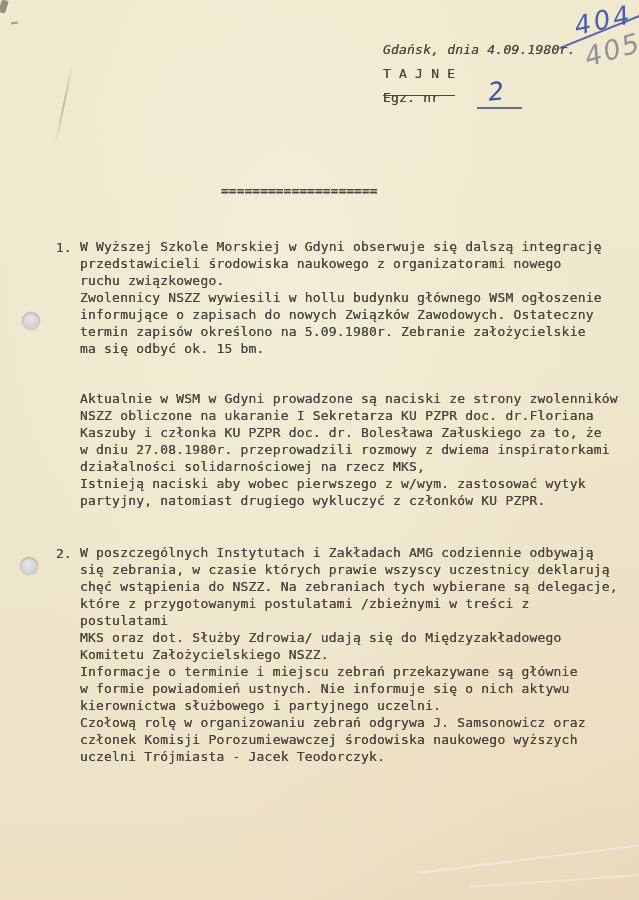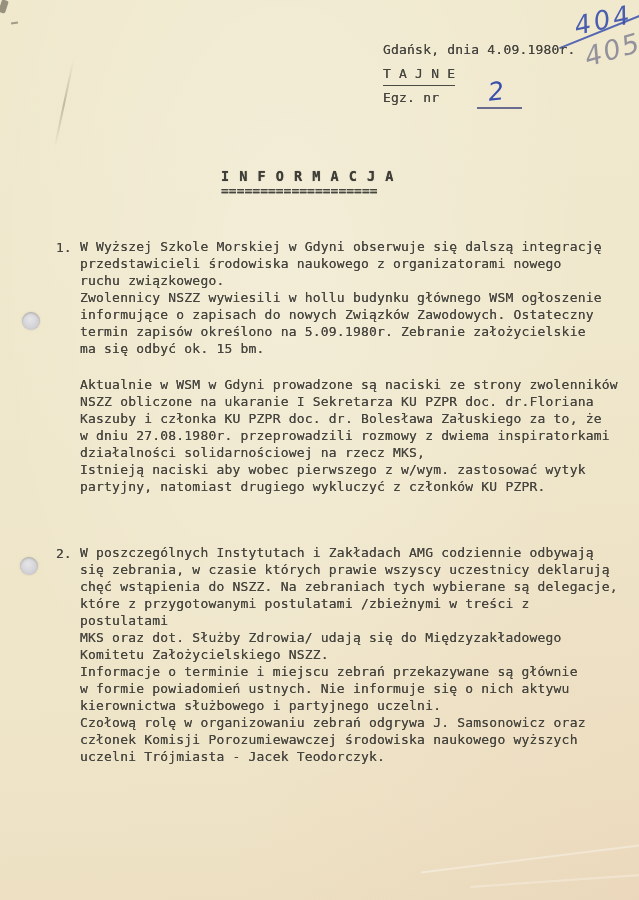--- a/index.html
+++ b/index.html
@@ -27,21 +27,21 @@
     width:24px;flex:0 0 24px;
     color:#45443e;font-size:13px;line-height:19.3px;
     text-shadow:0 0 0.6px rgba(66,64,56,0.85);
   }
   .para .body{
     color:#45443e;font-size:13px;line-height:17px;
     text-shadow:0 0 0.6px rgba(66,64,56,0.85);
     white-space:pre-line;letter-spacing:0.2px;
     width:540px;
   }
-  .underlined{border-bottom:1.5px solid #4a4942;padding-bottom:4px;}
+  .underlined{border-bottom:1.5px solid #4a4942;padding-bottom:14px;}
   .title{
     font-weight:bold;color:#3e3d37;
     text-shadow:0 0 0.8px rgba(60,58,50,0.9);
     letter-spacing:1px;
   }
   .hand{position:absolute;font-family:"DejaVu Sans","Liberation Sans",sans-serif;font-style:italic;}
   .hole{
     position:absolute;width:18px;height:18px;border-radius:50%;
     background:radial-gradient(circle at 45% 40%, #e6e6e9 0%, #d2d2d6 60%, #c4c4c9 100%);
     box-shadow:inset 0 1px 2px rgba(90,85,70,0.35), 0 0 2px rgba(120,110,90,0.25);
@@ -60,41 +60,40 @@
   <div class="crease" style="left:420px;top:858px;width:220px;height:2px;background:rgba(255,255,255,0.35);transform:rotate(-7deg);"></div>
   <div class="crease" style="left:470px;top:880px;width:170px;height:2px;background:rgba(255,255,255,0.28);transform:rotate(-4deg);"></div>
 
   <div class="hole" style="left:22px;top:312px;"></div>
   <div class="hole" style="left:20px;top:557px;"></div>
 
   <div class="hand" style="left:574px;top:5px;font-size:26px;color:#3950ad;letter-spacing:3px;transform:rotate(-12deg);opacity:0.9;">404</div>
   <div class="strike" style="left:556px;top:30px;width:92px;transform:rotate(-22deg);"></div>
   <div class="hand" style="left:584px;top:34px;font-size:27px;color:#93919b;letter-spacing:2px;transform:rotate(-16deg);">405</div>
 
-  <div class="typed" style="left:383px;top:40px;">Gdańsk, dnia 4.09.1980r.</div>
+  <div class="typed" style="left:383px;top:40px;font-style:italic;">Gdańsk, dnia 4.09.1980r.</div>
   <div class="typed" style="left:383px;top:64px;"><span class="underlined">T A J N E</span></div>
   <div class="typed" style="left:383px;top:88px;">Egz. nr</div>
   <div class="hand" style="left:488px;top:77px;font-size:25px;color:#3950ad;transform:rotate(-6deg);">2</div>
   <div class="crease" style="left:477px;top:107px;width:45px;height:2px;background:#474c7d;opacity:0.8;"></div>
 
-  <div class="typed title" style="left:221px;top:167px;font-size:13.5px;">I N F O R M A C J A</div>
   <div class="typed" style="left:221px;top:181px;font-weight:bold;letter-spacing:0;">====================</div>
 
   <div class="para" style="left:56px;top:238px;">
     <span class="num">1.</span>
     <div class="body">W Wyższej Szkole Morskiej w Gdyni obserwuje się dalszą integrację
 przedstawicieli środowiska naukowego z organizatorami nowego
 ruchu związkowego.
 Zwolennicy NSZZ wywiesili w hollu budynku głównego WSM ogłoszenie
 informujące o zapisach do nowych Związków Zawodowych. Ostateczny
 termin zapisów określono na 5.09.1980r. Zebranie założycielskie
 ma się odbyć ok. 15 bm.</div>
   </div>
 
-  <div class="para" style="left:80px;top:376px;">
+  <div class="para" style="left:80px;top:390px;">
     <div class="body">Aktualnie w WSM w Gdyni prowadzone są naciski ze strony zwolenników
 NSZZ obliczone na ukaranie I Sekretarza KU PZPR doc. dr.Floriana
 Kaszuby i członka KU PZPR doc. dr. Bolesława Załuskiego za to, że
 w dniu 27.08.1980r. przeprowadzili rozmowy z dwiema inspiratorkami
 działalności solidarnościowej na rzecz MKS,
 Istnieją naciski aby wobec pierwszego z w/wym. zastosować wytyk
 partyjny, natomiast drugiego wykluczyć z członków KU PZPR.</div>
   </div>
 
   <div class="para" style="left:56px;top:544px;">

